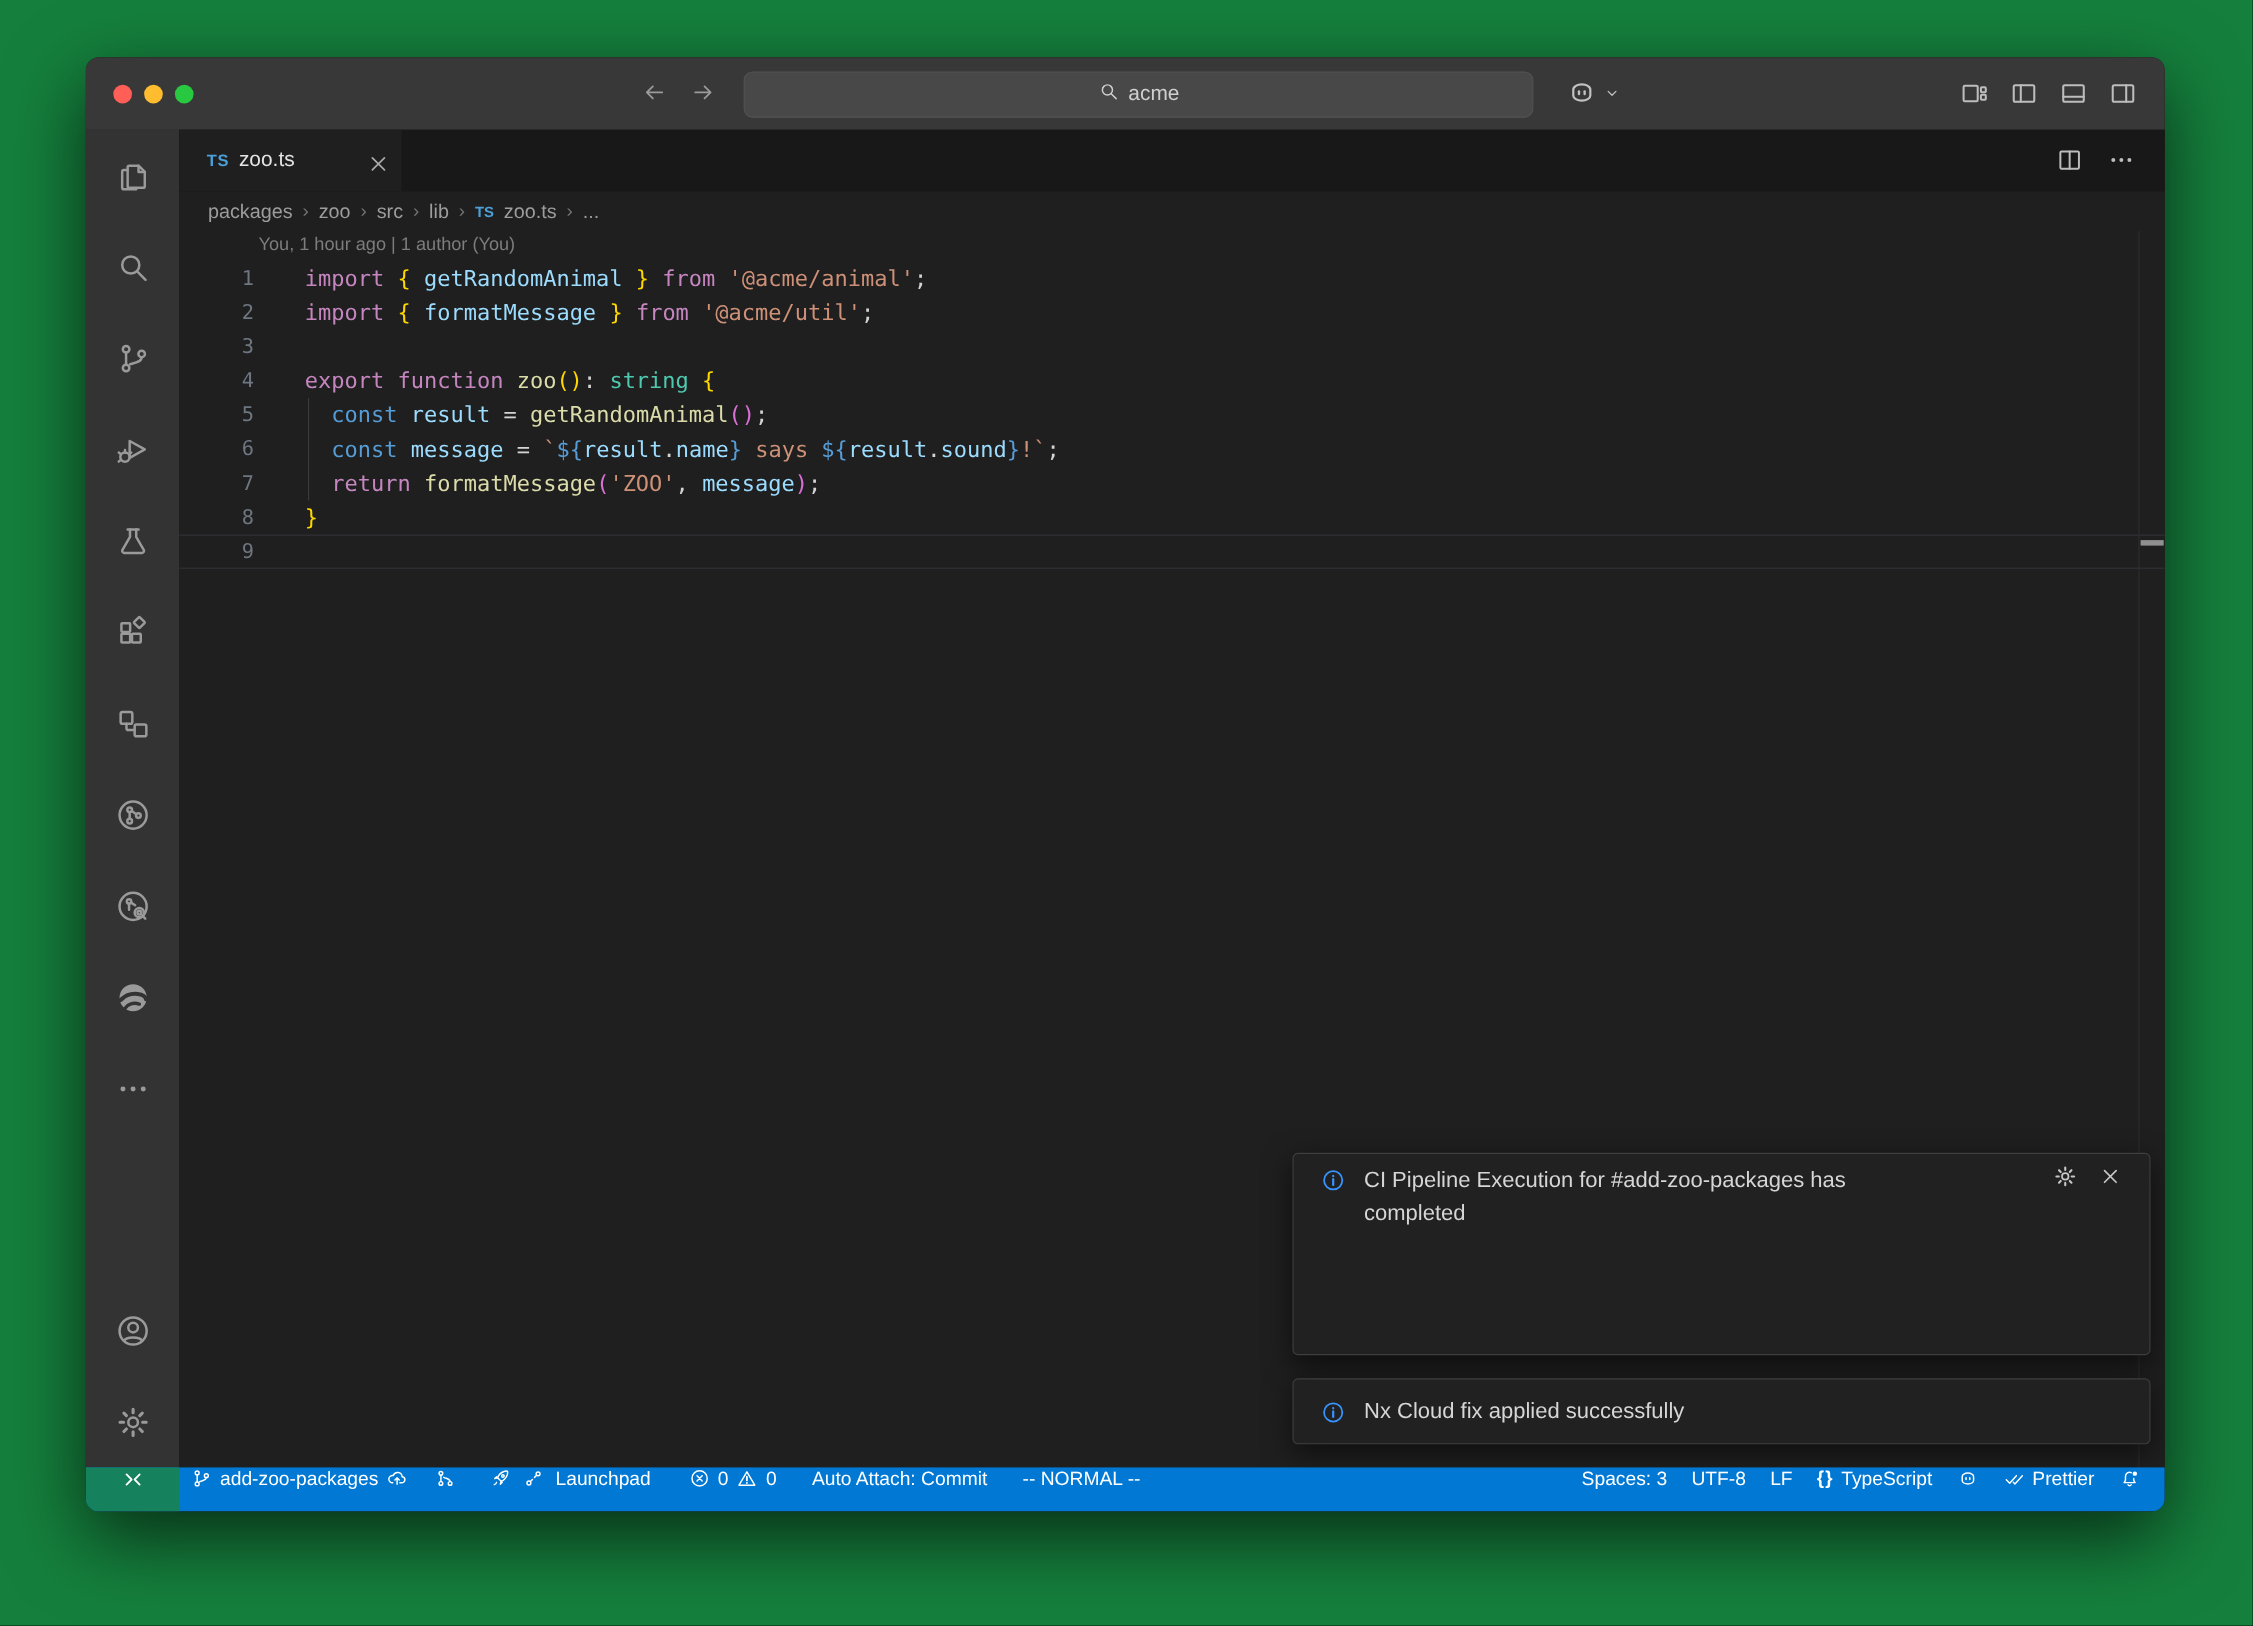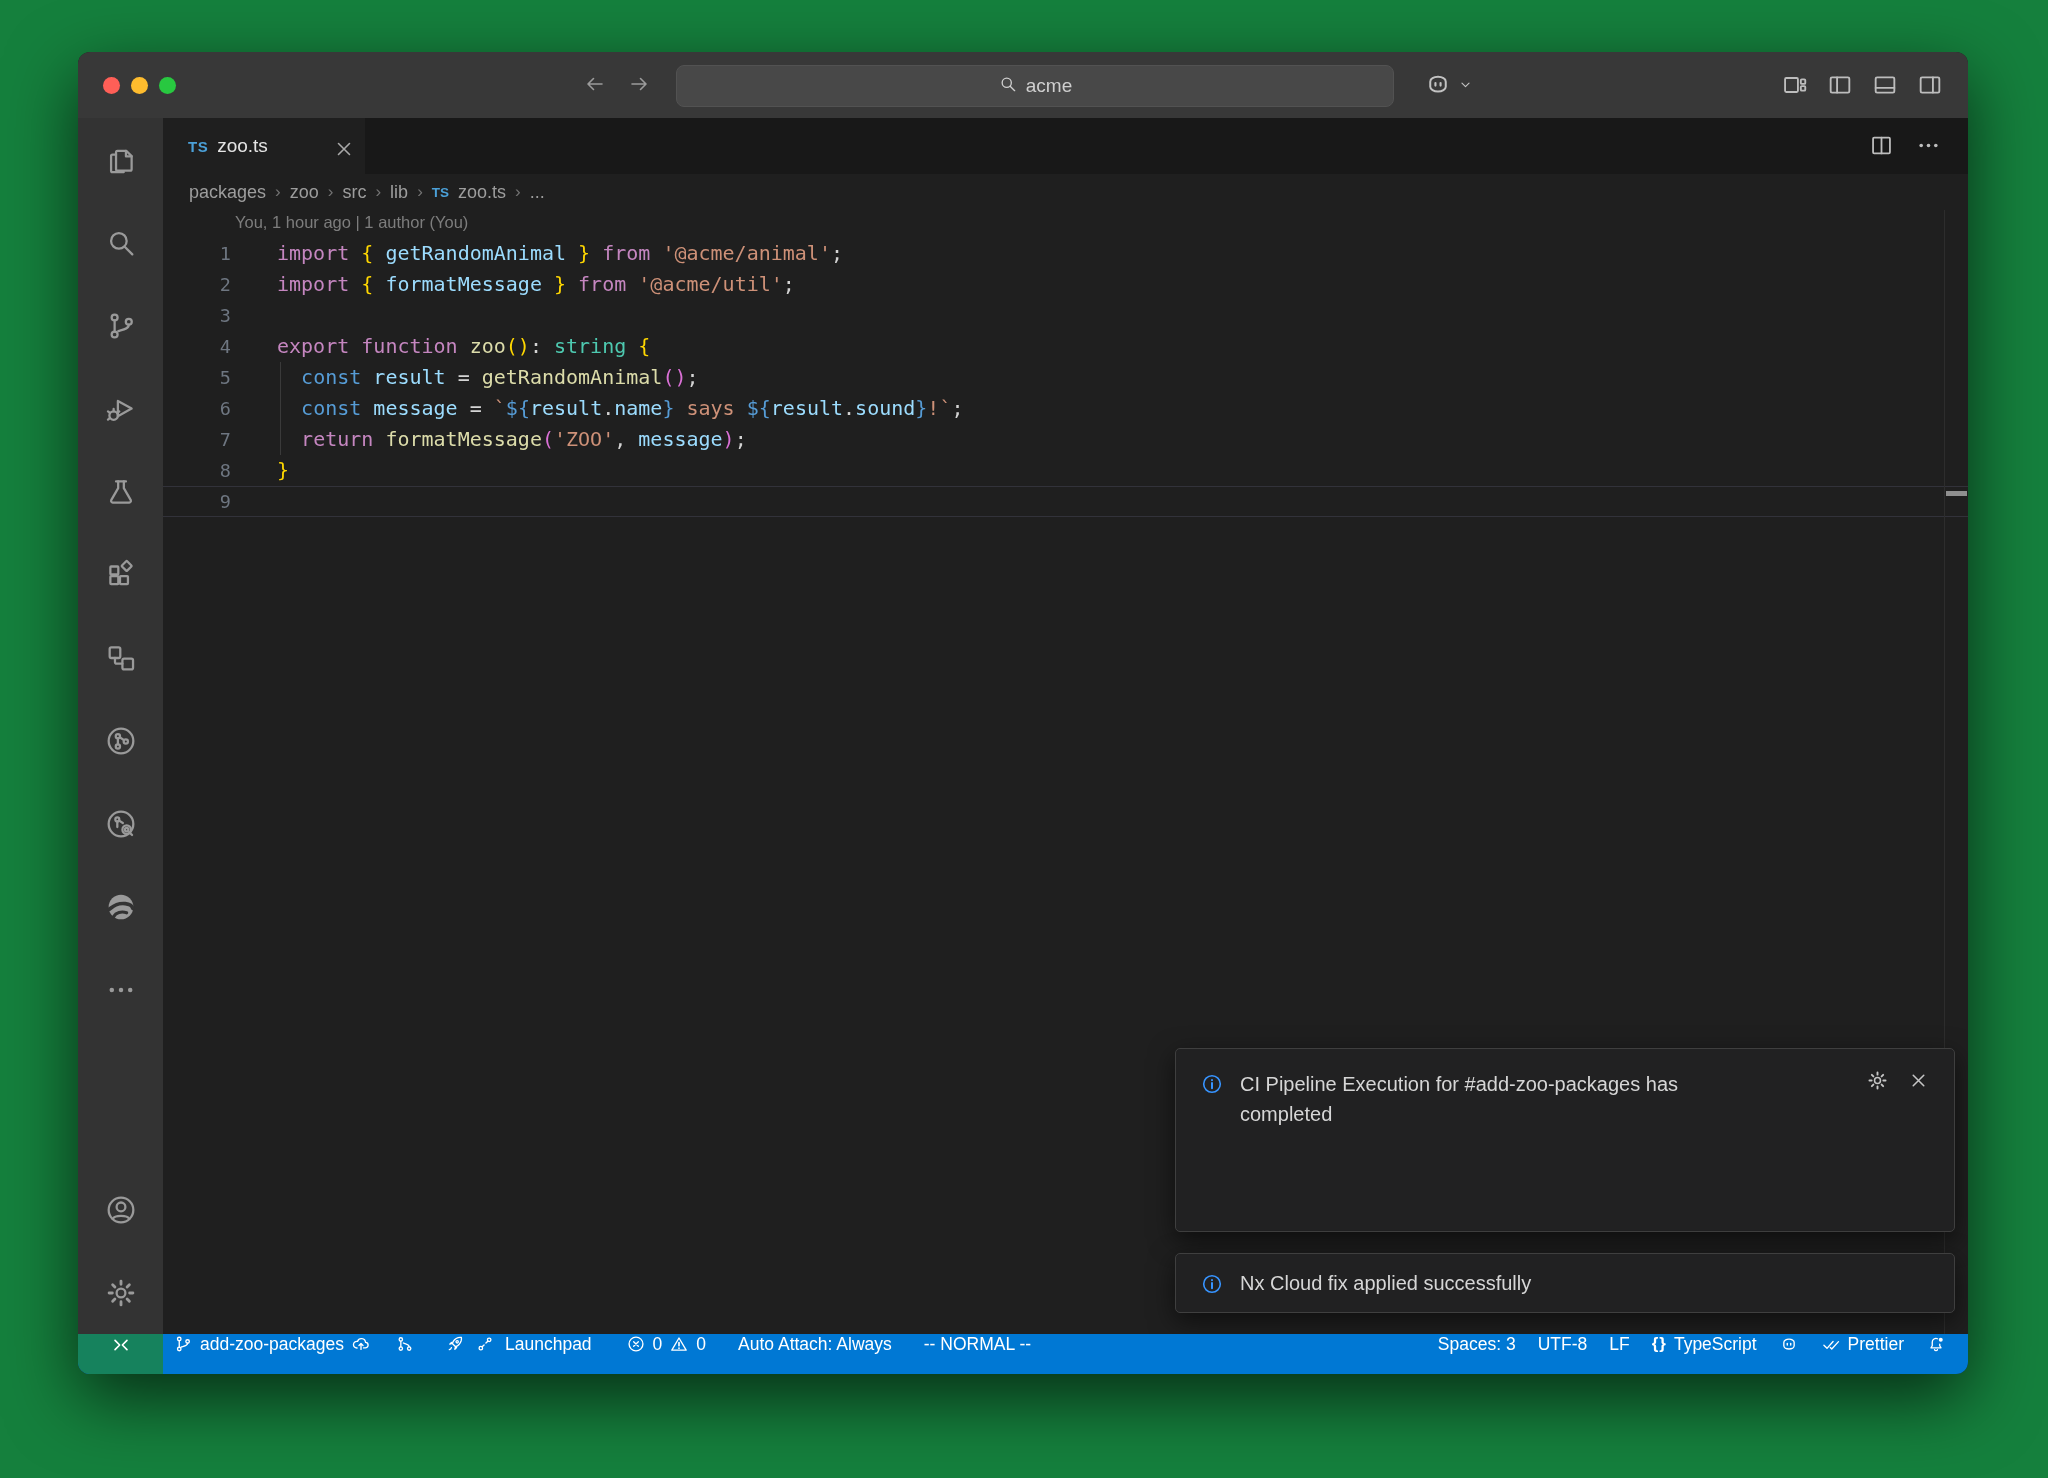--- a/index.html
+++ b/index.html
@@ -49,21 +49,21 @@
   .codeline .code{padding-left:46px;text-align:center;}
   .codeline.current{border-top:1px solid #32323a;border-bottom:1px solid #32323a;height:29px;line-height:29px;}
   .tk-kw{color:#C586C0;}  .tk-kwb{color:#569CD6;} .tk-var{color:#9CDCFE;} .tk-fn{color:#DCDCAA;}
   .tk-str{color:#CE9178;} .tk-type{color:#4EC9B0;} .tk-b1{color:#FFD700;} .tk-b2{color:#DA70D6;} .tk-pl{color:#D4D4D4;}
   .indent-guide{position:absolute;left:117px;top:152px;width:1px;height:93px;background:#3a3a3a;}
   .ovr-line{position:absolute;right:23px;top:0;bottom:0;width:1px;background:#2d2d2d;}
   .ovr-cursor{position:absolute;right:1px;top:281px;width:21px;height:5px;background:#8f8f8f;}
   
   .toast{position:absolute;background:#212122;border:1px solid #3f3f3f;border-radius:5px;
          box-shadow:0 8px 26px rgba(0,0,0,.55);box-sizing:border-box;}
-  .toast1{left:1097px;top:996px;width:780px;height:184px;padding:20px 24px;}
+  .toast1{left:1097px;top:996px;width:780px;height:184px;padding:9px 24px;}
   .toast2{left:1097px;top:1201px;width:780px;height:60px;padding:0 24px;display:flex;align-items:center;gap:14px;}
   .toast-head{display:flex;align-items:flex-start;gap:14px;}
   .info-ic{width:26px;height:26px;color:#3794ff;flex:0 0 auto;margin-top:3px;}
   .toast-msg{color:#d6d6d6;font-size:20px;line-height:30px;max-width:492px;}
   .toast-tools{margin-left:auto;display:flex;gap:18px;color:#c6c6c6;}
   .toast-tools svg{width:23px;height:23px;cursor:pointer;}
   .toast-foot{position:absolute;left:24px;right:24px;bottom:22px;display:flex;align-items:center;}
   .toast-src{color:#ababab;font-size:19px;}
   .toast-btns{margin-left:auto;display:flex;gap:15px;}
   .btn{height:47px;padding:0 23px;border:none;border-radius:3px;font-size:19px;color:#fff;
@@ -369,21 +369,21 @@
               <path d="M9.2 9.2l5.6 5.6M14.8 9.2l-5.6 5.6"></path>
             </svg>
             <span>0</span>
             <svg width="20" height="20" viewBox="0 0 24 24" fill="none" stroke="currentColor" stroke-width="1.6" stroke-linecap="round" stroke-linejoin="round">
               <path d="M12 4.8L20.6 19.4H3.4z"></path>
               <path d="M12 10.2v4M12 16.8v.2" stroke-width="2"></path>
             </svg>
             <span>0</span>
           </div>
           <div class="sb-item status-auto-attach">
-            <span>Auto Attach: Always</span>
+            <span>Auto Attach: Commit</span>
           </div>
           <div class="sb-item status-vim-mode">
             <span>-- NORMAL --</span>
           </div>
         </div>
       <div id="sb-right">
           <div class="sb-item status-indentation">
             <span>Spaces: 3</span>
           </div>
           <div class="sb-item status-encoding">

